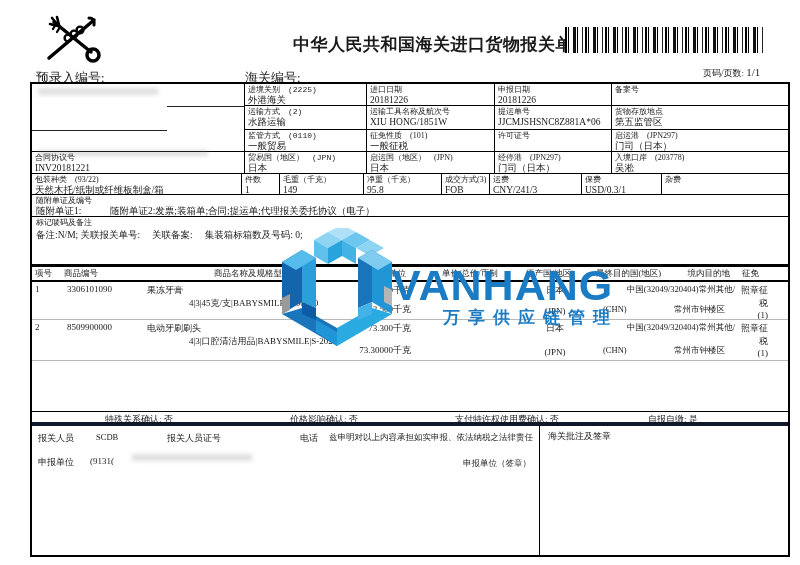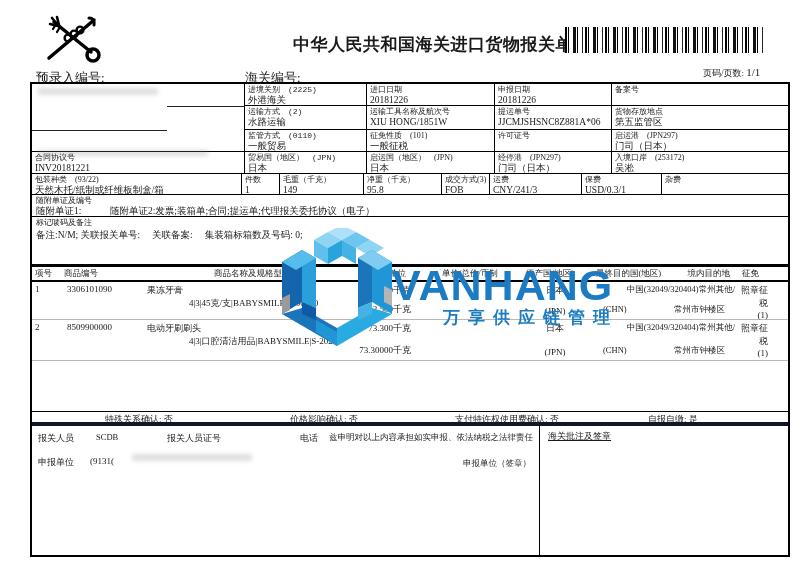--- a/index.html
+++ b/index.html
@@ -47,21 +47,21 @@
   .g-dest{width:134px;display:flex;flex-direction:column;justify-content:space-between;padding:2px 0 3px 0;font-size:8.5px;}
   .g-dest .d1{text-align:right;white-space:nowrap;}
   .g-dest .d2{display:flex;justify-content:space-between;padding:0 10px 0 2px;}
   .g-tax{flex:1;display:flex;flex-direction:column;justify-content:space-between;text-align:right;padding:2px 20px 3px 0;}
   
   #confirm-row{position:relative;height:14px;border-bottom:4px solid #0f172a;box-sizing:border-box;font-size:9px;}
   #confirm-row span{position:absolute;top:1px;white-space:nowrap;}
   #bottom-box{flex:1;display:flex;}
   #bb-left{width:508px;border-right:1px solid #000;box-sizing:border-box;position:relative;font-size:9px;}
   #bb-left span{position:absolute;white-space:nowrap;}
-  #bb-right{flex:1;padding:4px 0 6px 8px;font-size:9px;text-decoration:underline;}
+  #bb-right{flex:1;padding:4px 0 6px 8px;font-size:9px;}
   .small{font-size:8.5px;}
   
   #watermark{position:absolute;left:0;top:0;width:800px;height:565px;pointer-events:none;}
   #wm-logo{position:absolute;left:276px;top:228px;}
   #wm-text{position:absolute;left:392px;top:264px;font-family:"Liberation Sans","DejaVu Sans",sans-serif;
            font-weight:bold;font-size:43px;letter-spacing:1px;color:#1b7cc4;line-height:1;}
   #wm-sub{position:absolute;left:443px;top:306px;font-family:"Liberation Sans","DejaVu Sans",sans-serif;
           font-size:17px;letter-spacing:8px;color:#1b7cc4;white-space:nowrap;font-weight:bold;}
   #emblem{position:absolute;left:44px;top:14px;}
 </style>
@@ -168,21 +168,21 @@
         </div>
       <div class="cell w128">
           <div class="lb">启运国（地区）　(JPN)</div>
           <div class="vl">日本</div>
         </div>
       <div class="cell w117">
           <div class="lb">经停港　(JPN297)</div>
           <div class="vl">门司（日本）</div>
         </div>
       <div class="cell fl last">
-          <div class="lb">入境口岸　(253172)</div>
+          <div class="lb">入境口岸　(203778)</div>
           <div class="vl">吴淞</div>
         </div>
     </div>
 
     <div class="row" style="height:21px;">
       <div class="cell" style="width:210px;">
           <div class="lb">包装种类　(93/22)</div>
           <div class="vl">天然木托/纸制或纤维板制盒/箱</div>
         </div>
       <div class="cell" style="width:38px;">

